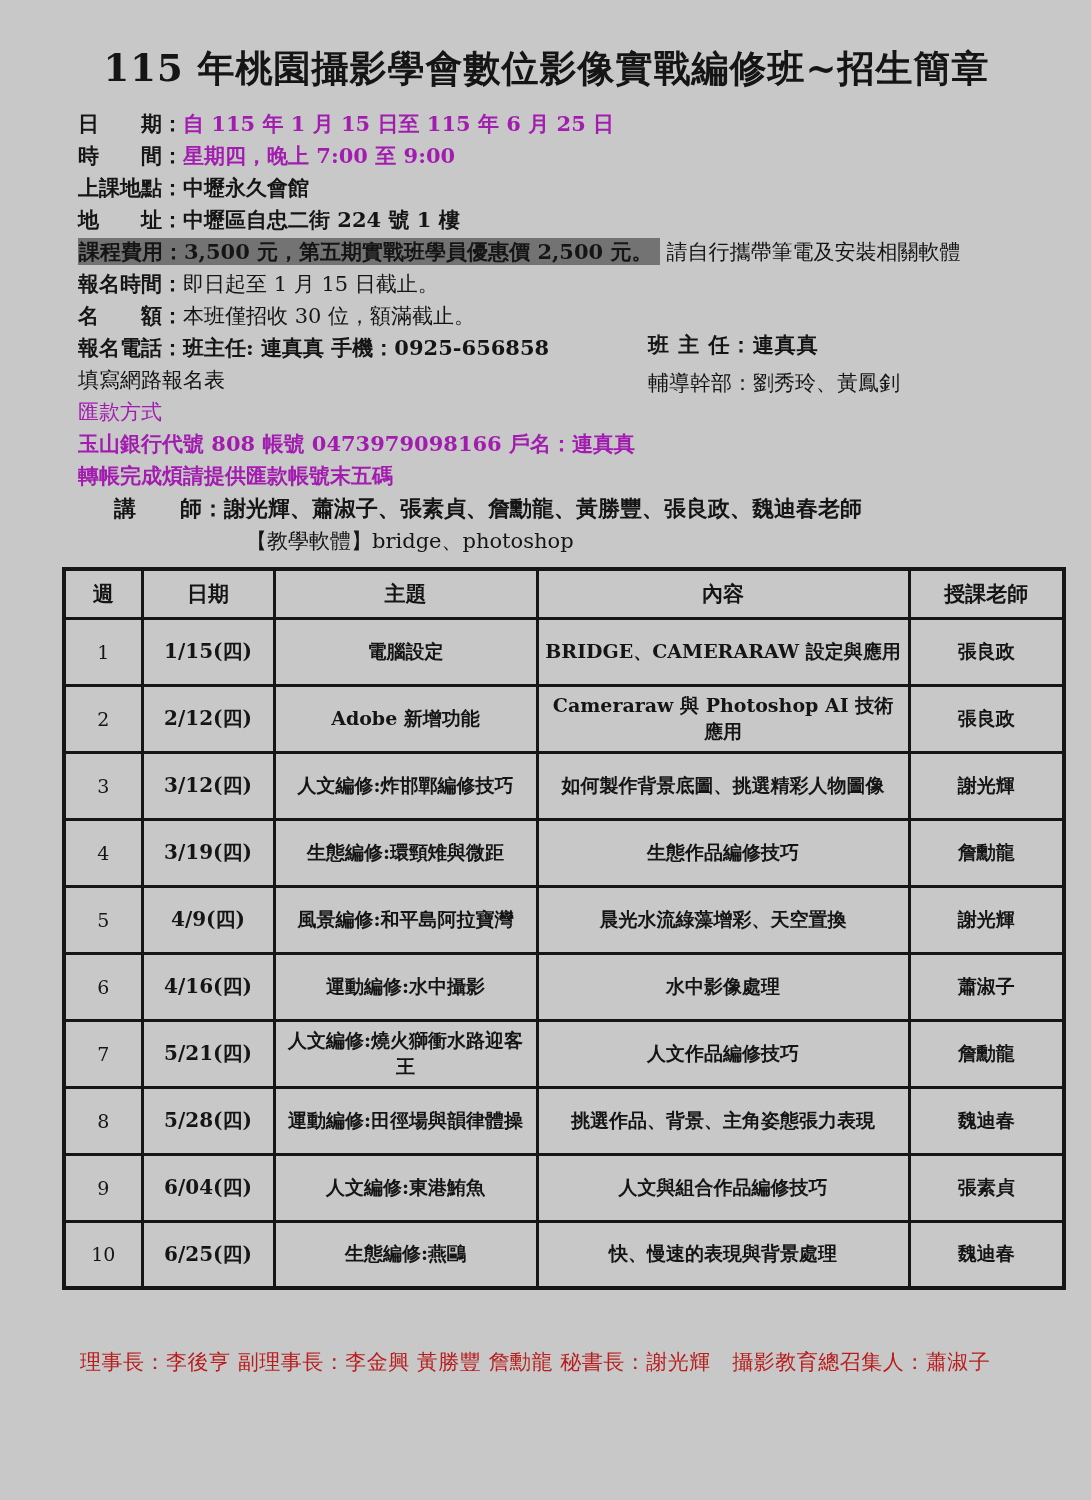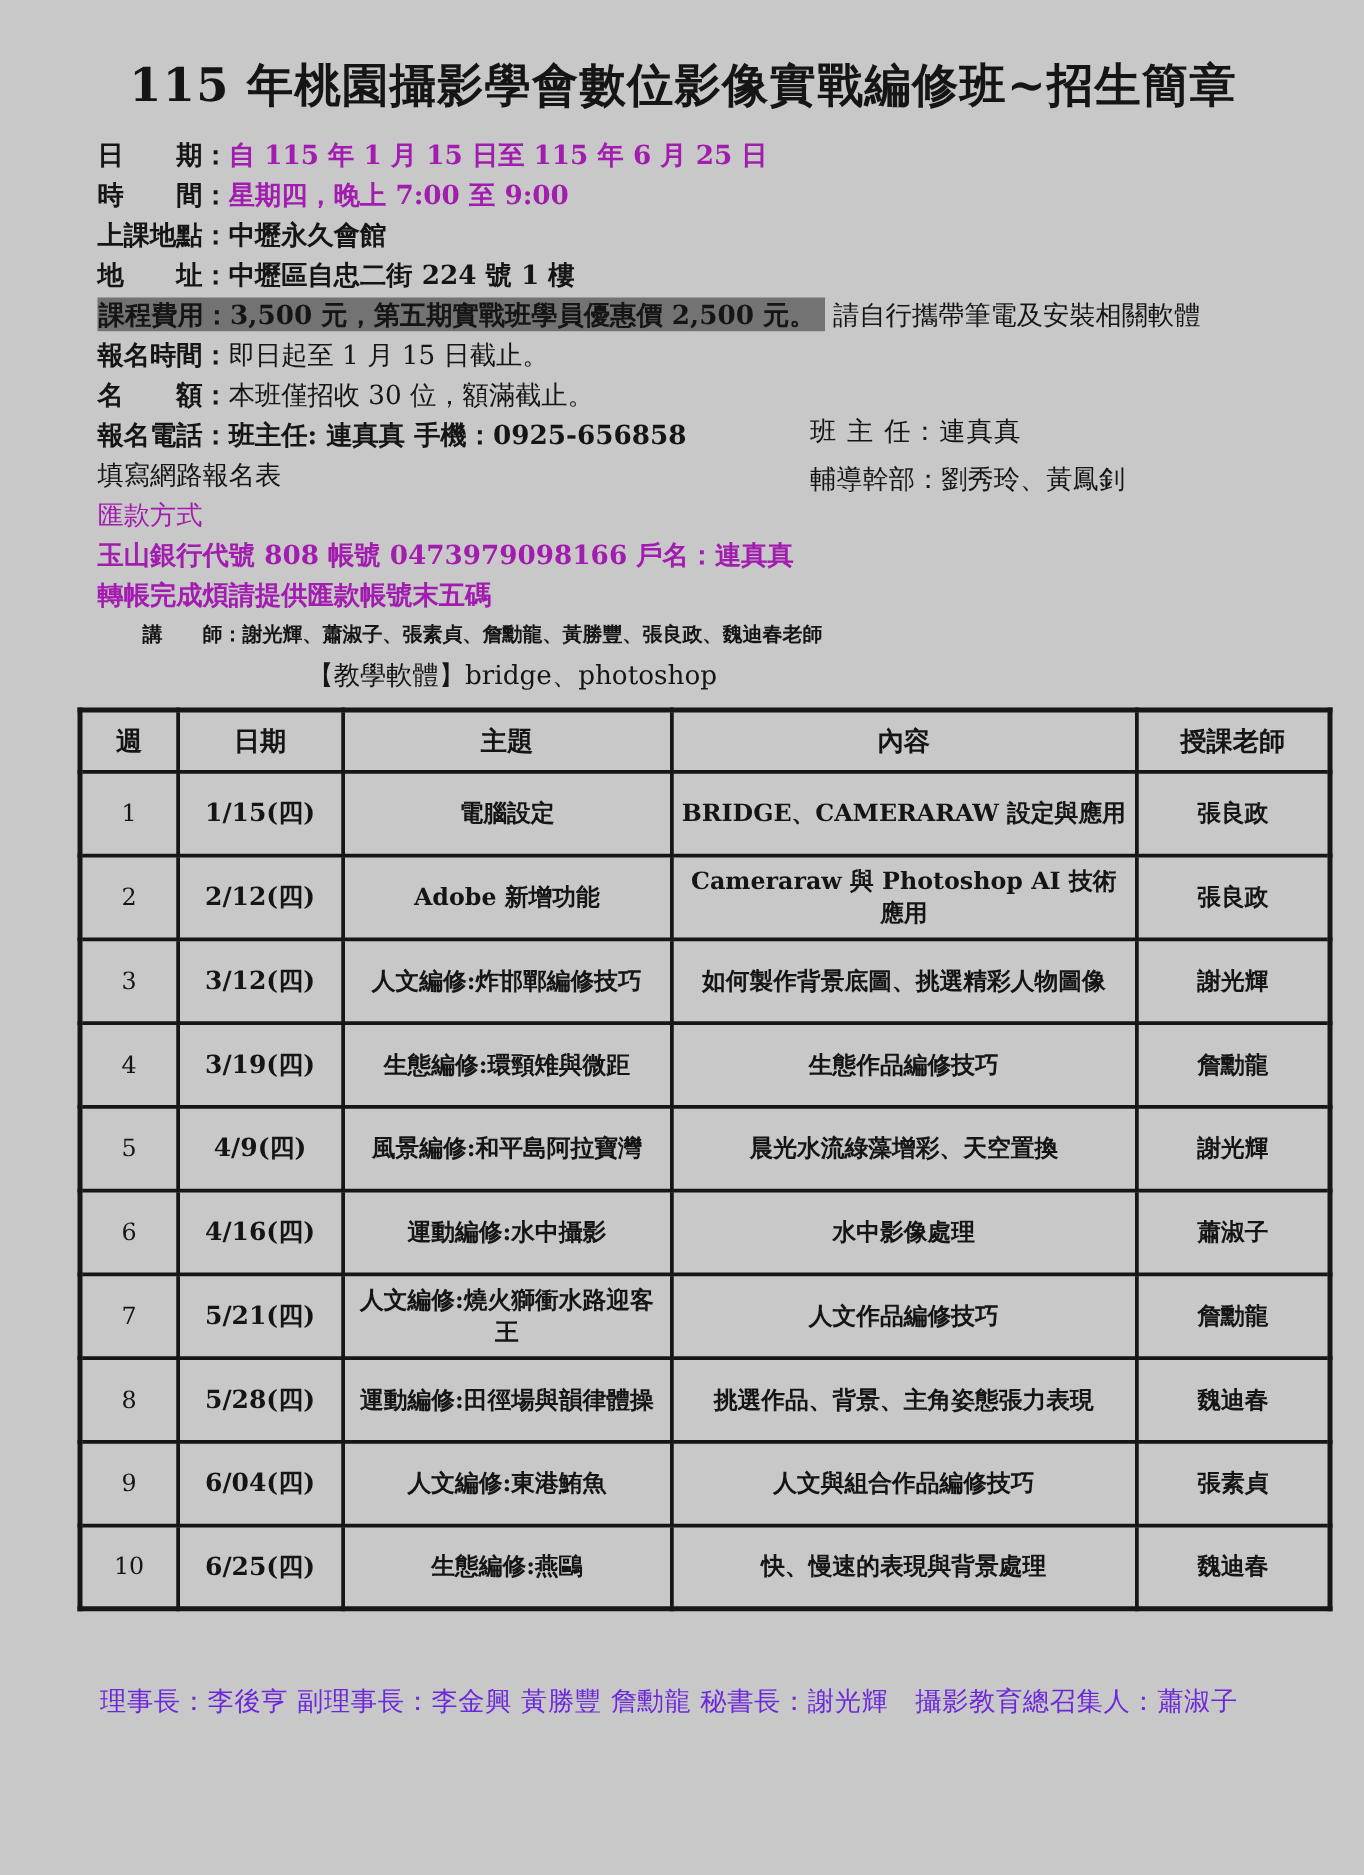--- a/index.html
+++ b/index.html
@@ -19,27 +19,27 @@
     letter-spacing:1px;
     white-space:nowrap;
   }
   .info{font-size:21px;line-height:32px;}
   .line{white-space:nowrap;}
   .lbl{font-weight:bold;}
   .bold{font-weight:bold;}
   .red{color:#a21caf;}
   .hl{background:#737373;font-weight:bold;padding:1px 8px 1px 1px;}
   .note{font-weight:normal;margin-left:6px;}
-  .teachers-line{font-size:16px;padding-left:36px;}
+  .teachers-line{font-size:22px;padding-left:36px;}
   .software-line{margin-left:168px;font-weight:normal;}
   .staff{
     position:absolute;left:648px;top:326px;
     font-size:21px;line-height:38px;white-space:nowrap;
   }
-  .staff .head{font-weight:normal;letter-spacing:1px;}
+  .staff .head{font-weight:bold;letter-spacing:1px;}
   .tablewrap{margin:10px 0 0 -16px;}
   table.schedule{
     border-collapse:collapse;table-layout:fixed;width:1000px;
     background:transparent;
   }
   table.schedule th,table.schedule td{border:3px solid #161616;box-sizing:border-box;}
   table.schedule{border:4px solid #161616;}
   col.c-week{width:78px;}
   col.c-date{width:132px;}
   col.c-topic{width:263px;}
@@ -47,21 +47,21 @@
   col.c-teacher{width:155px;}
   thead th{height:49px;font-size:21px;font-weight:bold;text-align:center;}
   tbody td{height:67px;font-size:19px;}
   td.week{text-align:center;font-weight:normal;font-size:19px;}
   td.date{text-align:center;font-weight:bold;font-size:20px;}
   td.topic,td.content{text-align:center;padding:0 5px;font-weight:bold;}
   td.teacher{text-align:center;font-weight:bold;}
   .footer{
     margin:58px 0 0 2px;
     font-family:"DejaVu Sans","Liberation Sans",sans-serif;
-    font-size:21px;color:#6d28d9;letter-spacing:0.5px;white-space:nowrap;
+    font-size:21px;color:#b91c1c;letter-spacing:0.5px;white-space:nowrap;
   }
 </style>
 </head>
 <body>
 
 <div class="page">
 
   <h1 class="title">115 年桃園攝影學會數位影像實戰編修班~招生簡章</h1>
 
   <div class="info">

